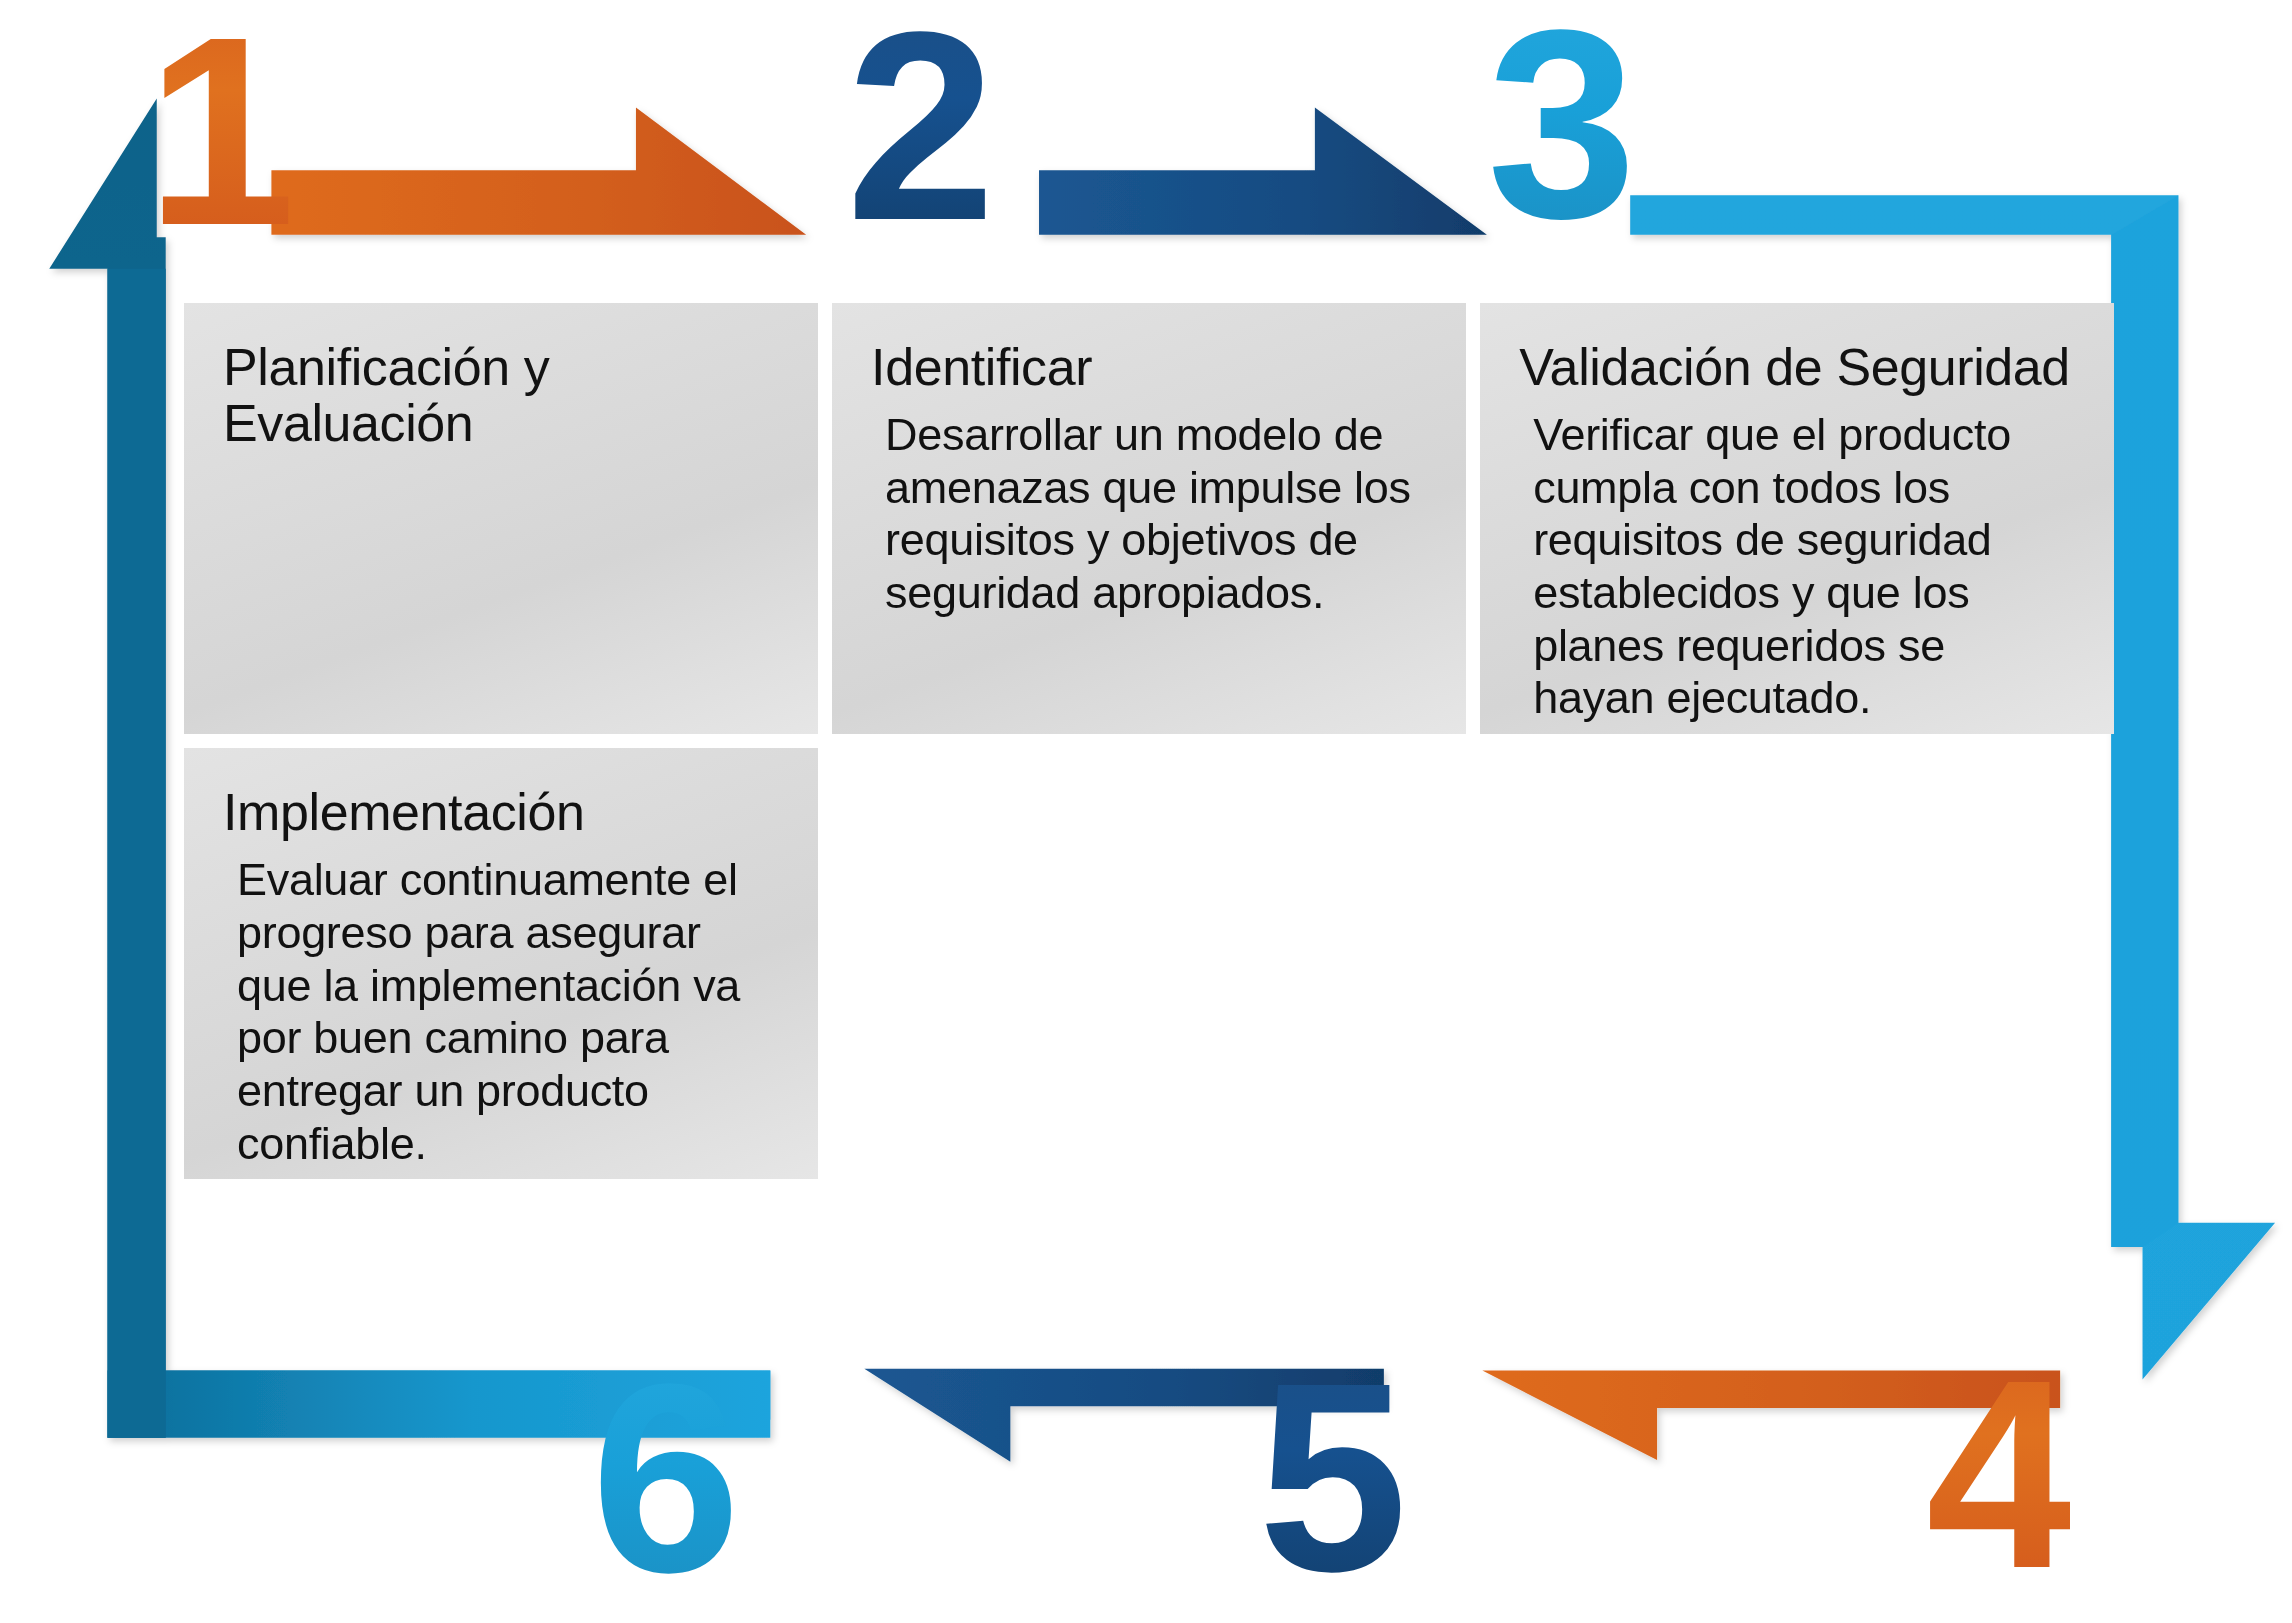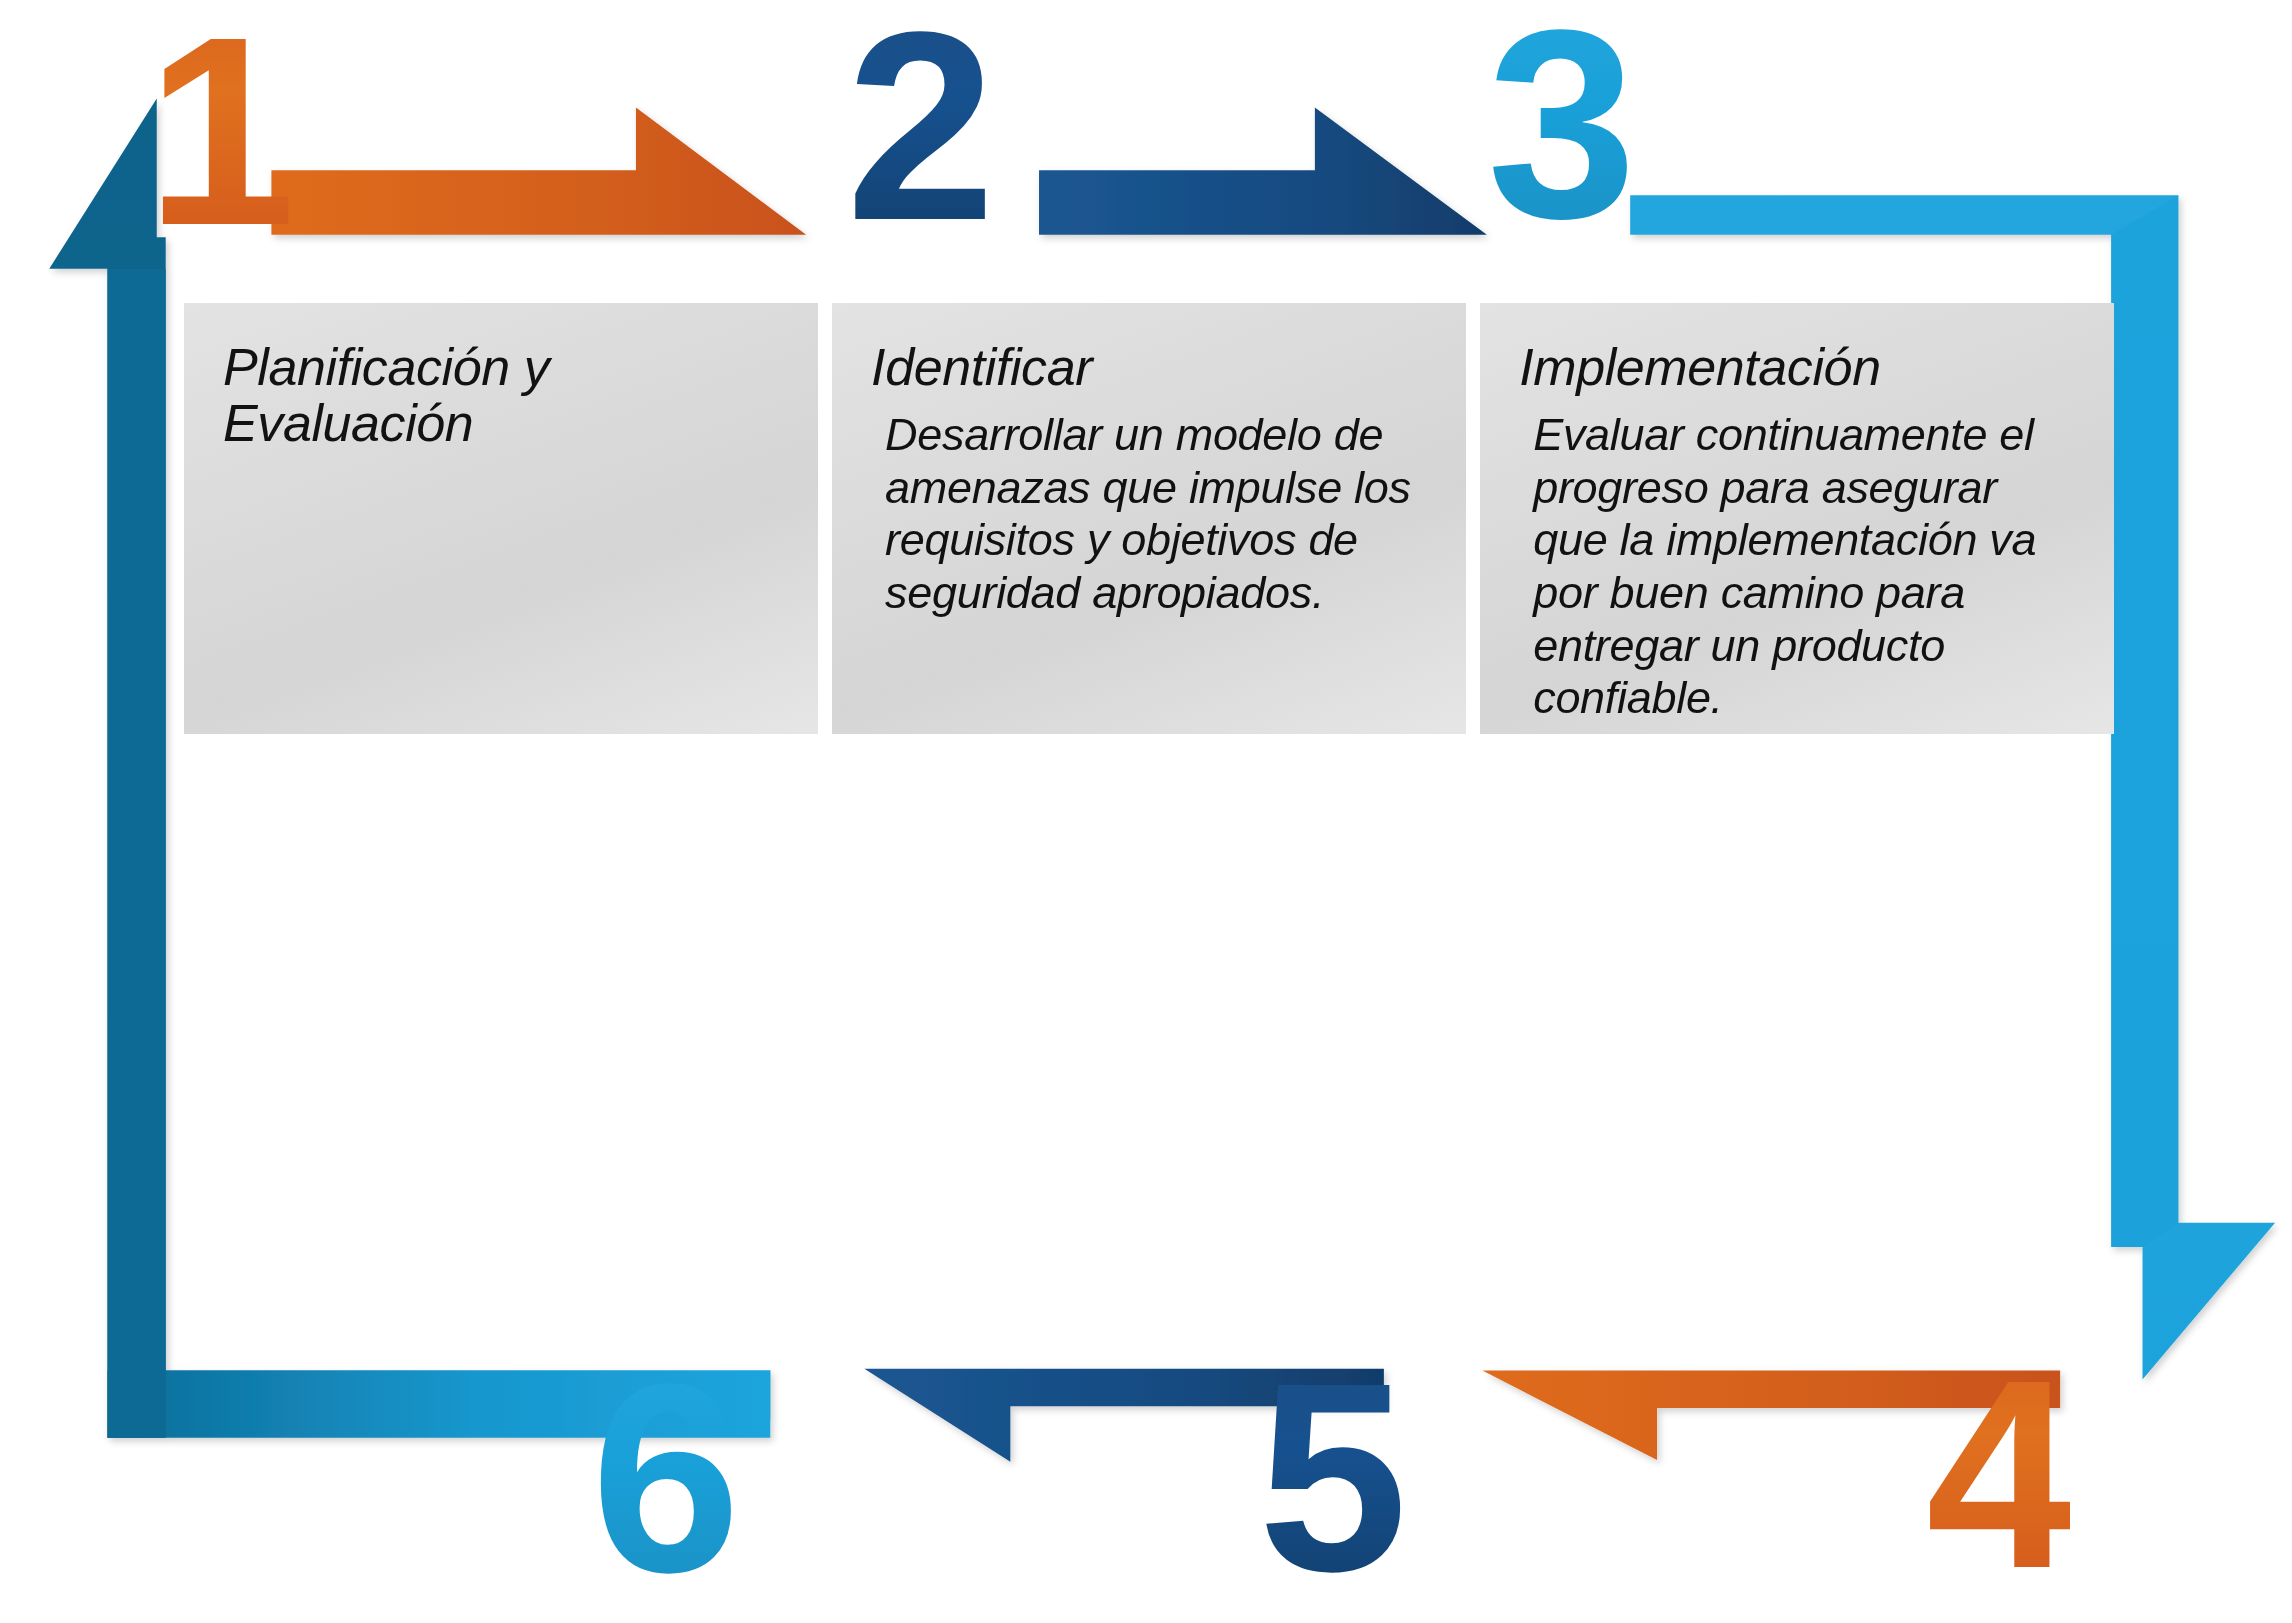--- a/index.html
+++ b/index.html
@@ -24,21 +24,20 @@
   .num-lblue{background-image:linear-gradient(180deg,#23a7dd 0%,#19a0d8 45%,#1b8fc2 100%);}
 
   .grid{
     position:absolute;
     left:184px; top:303px;
     width:1930px; height:876px;
     display:grid;
     grid-template-columns:1fr 1fr 1fr;
     grid-template-rows:1fr 1fr;
     gap:14.3px;
-    font-style:italic;
   }
   .card{
     background:linear-gradient(160deg,#e3e3e3 0%,#dcdcdc 30%,#d5d5d5 62%,#e6e6e6 100%);
     padding:36px 39px 23px 39px;
     box-sizing:border-box;
     overflow:hidden;
     position:relative;
   }
   .card-title{
     font-size:52px;
@@ -172,20 +171,24 @@
       <h2 class="card-title">Planificación y Evaluación</h2>
     </div>
 
     <div class="card">
       <h2 class="card-title">Identificar</h2>
       <p class="card-body">Desarrollar un modelo de amenazas que impulse los requisitos y objetivos de seguridad apropiados.</p>
     </div>
 
 
 
+    <div class="card row2">
+      <h2 class="card-title">Validación de Seguridad</h2>
+      <p class="card-body">Verificar que el producto cumpla con todos los requisitos de seguridad establecidos y que los planes requeridos se hayan ejecutado.</p>
+    </div>
 
     <div class="card row2">
       <h2 class="card-title">Implementación</h2>
       <p class="card-body">Evaluar continuamente el progreso para asegurar que la implementación va por buen camino para entregar un producto confiable.</p>
     </div>
 
   </div>
 </div>
 
 

